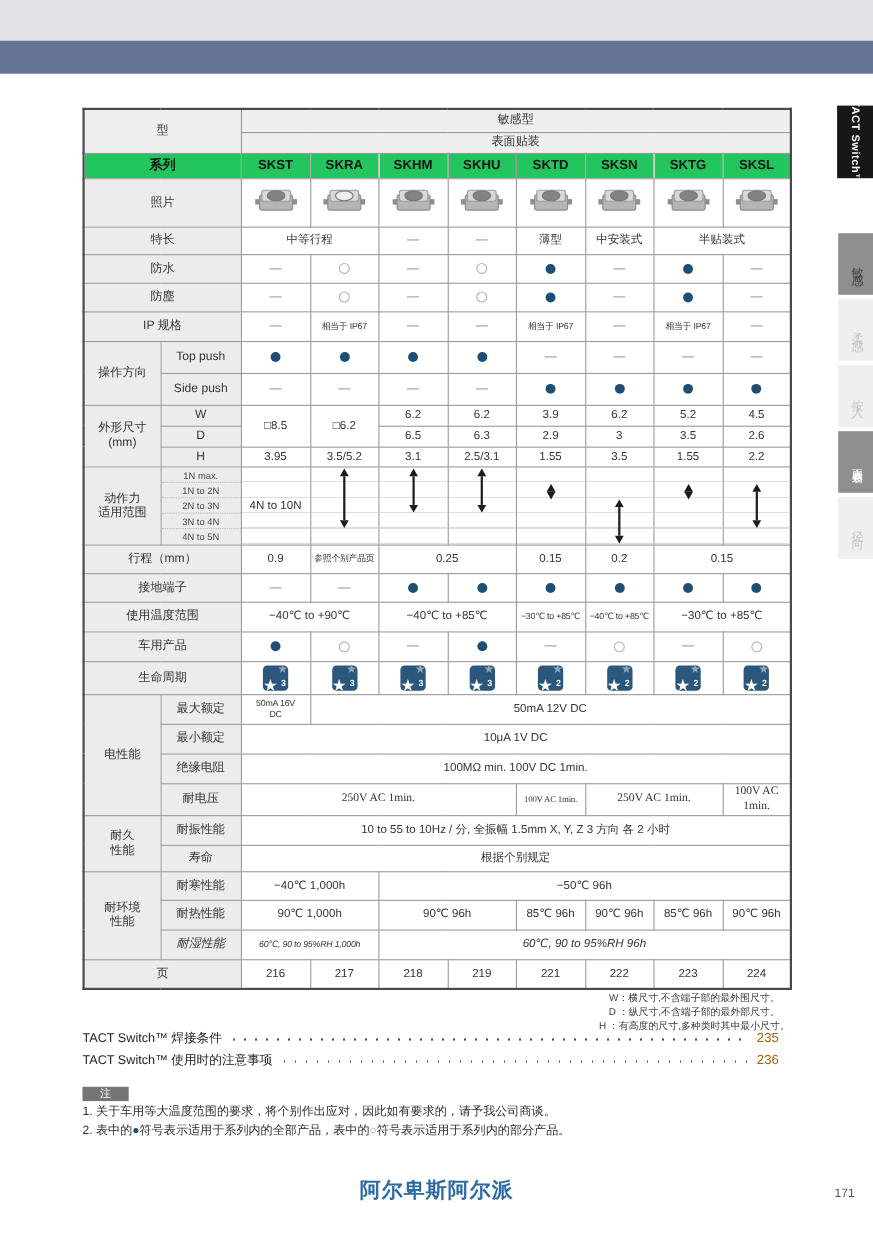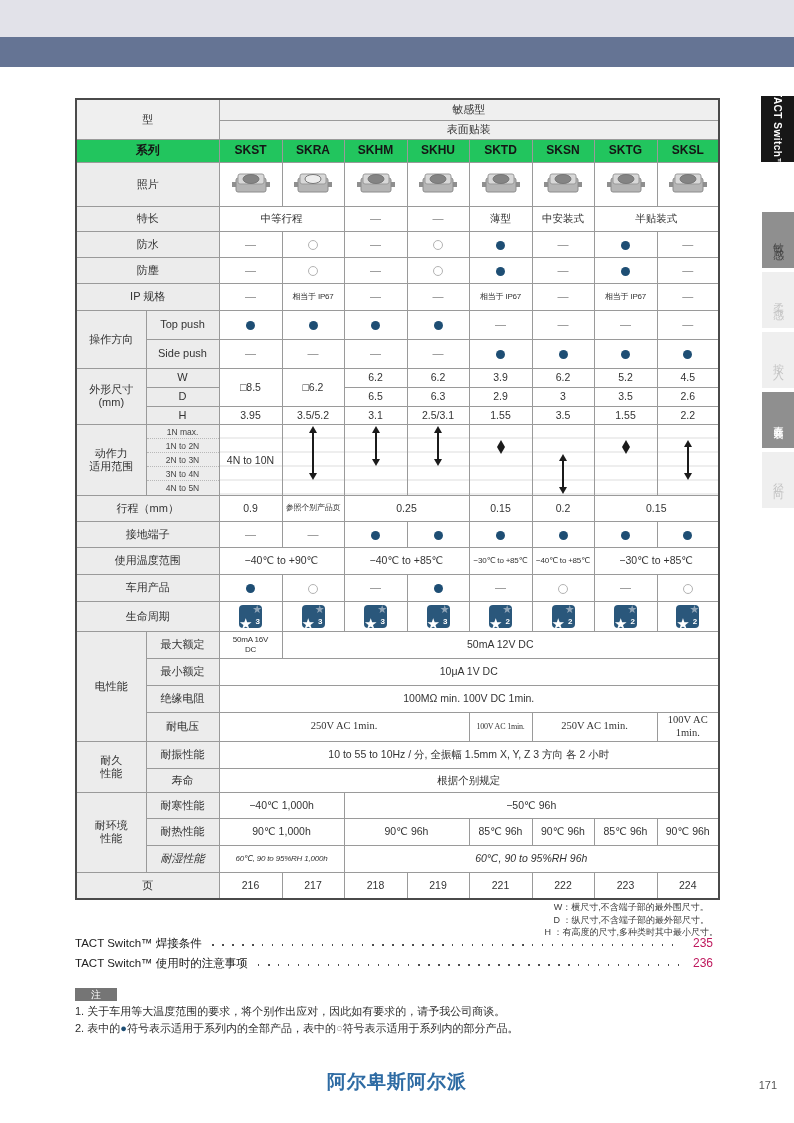--- a/index.html
+++ b/index.html
@@ -51,21 +51,21 @@
   .life .s2{position:absolute;right:0;top:-1px;color:#90a5b8;font-size:11px;line-height:1;}
   .life .num{position:absolute;right:2px;bottom:1px;color:#fff;font-size:8px;font-weight:bold;}
 
   
   .dim-notes{position:absolute;top:901px;right:76px;font-size:9px;line-height:12.5px;color:#3a3a3a;text-align:center;}
   .links{position:absolute;left:75px;top:933px;width:643px;}
   .link-row{display:flex;align-items:center;height:20px;}
   .link-label{font-size:11.5px;color:#222;white-space:nowrap;}
   .leader{flex:1;height:2px;margin:4px 8px 0 10px;
     background:repeating-linear-gradient(to right,#4d4d4d 0 1.5px,transparent 1.5px 10px);}
-  .link-page{width:30px;text-align:center;font-size:12px;color:#be185d;}
+  .link-page{width:30px;text-align:left;font-size:12px;color:#a16207;}
   .note-badge{position:absolute;left:75px;top:988px;width:42px;height:13px;background:#757575;
     color:#fff;font-size:10px;text-align:center;line-height:13px;}
   .note-items{position:absolute;left:75px;top:1003px;width:650px;font-size:11px;line-height:17px;color:#2e2e2e;}
   .note-dot{color:#1e4e74;}
   .note-circ{color:#9a9a9a;}
 
   .footer-brand{position:absolute;left:0;top:1069px;width:794px;text-align:center;
     font-size:19px;font-weight:bold;color:#2e6ba3;letter-spacing:1px;}
   .footer-page{position:absolute;right:17px;top:1079px;font-size:11px;color:#555;}
 </style>

